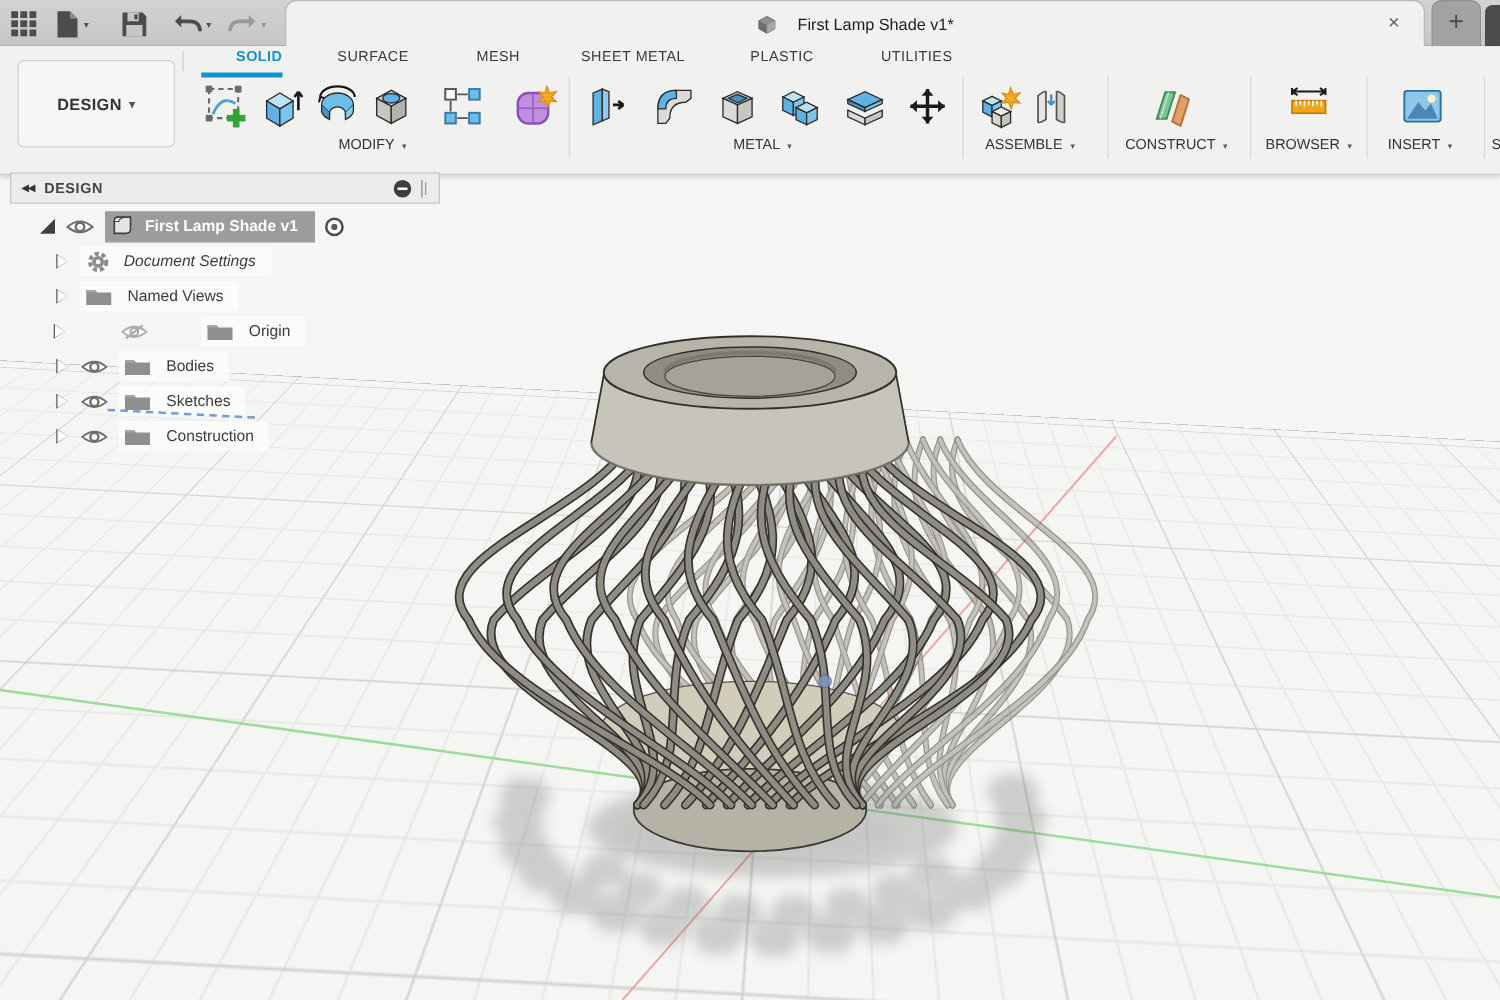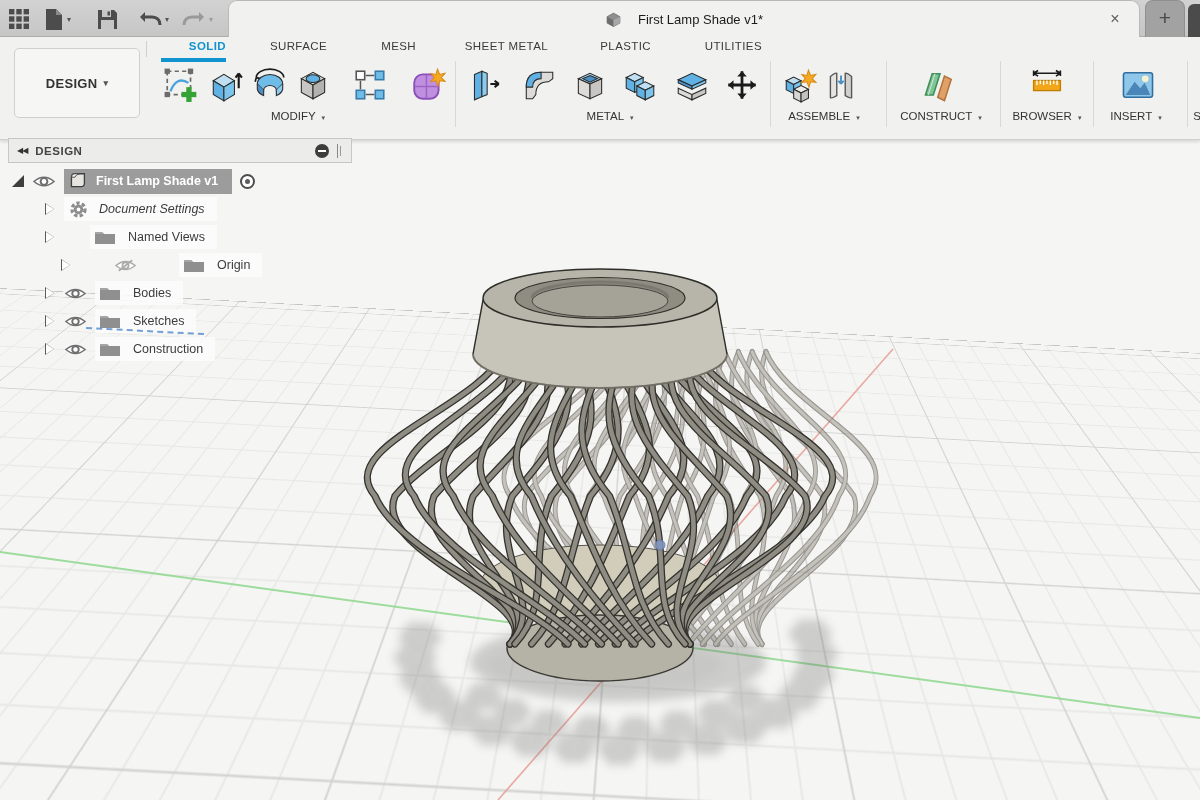--- a/index.html
+++ b/index.html
@@ -634,21 +634,21 @@
   </div>
 
   <div class="browser">
     <div class="b-header">
       <span class="b-collapse">◀◀</span>
       <span class="b-title">DESIGN</span>
       <span class="b-minus"></span>
       <span class="b-grip"></span>
     </div>
 
-    <div class="trow" style="left:12px; top:30px;">
+    <div class="trow" style="left:32px; top:30px;">
       <span class="tri-exp"></span>
       <svg width="24" height="15" viewBox="0 0 24 15" style="margin-left:8px">
         <path d="M2,7.5 Q12,-1 22,7.5 Q12,16 2,7.5 Z" fill="#fff" stroke="#6e6e6e" stroke-width="1.6"></path>
         <circle cx="12" cy="7.5" r="3.4" fill="none" stroke="#6e6e6e" stroke-width="2"></circle>
       </svg>
       <span class="sel-chip" style="margin-left:8px">
         <svg width="19" height="19" viewBox="0 0 22 22" style="margin-right:9px">
           <path d="M4,6 Q4,2 8,2 L19,2 L19,13 Q19,17 15,17 L4,17 Z" fill="#e6e4df" stroke="#3f3f3f" stroke-width="1.5"></path>
           <path d="M4,6 Q4,2 8,2 L13,2 Q9,3 8,6 Z" fill="#f4f3f0" stroke="#3f3f3f" stroke-width="1"></path>
         </svg>
@@ -662,32 +662,32 @@
       <span class="chip" style="margin-left:10px">
         <svg width="21" height="21" viewBox="0 0 22 22" style="margin-right:10px">
           <circle cx="11" cy="11" r="6.8" fill="none" stroke="#8c8c8c" stroke-width="3.4" stroke-dasharray="3.4 2.4"></circle>
           <circle cx="11" cy="11" r="5" fill="#8c8c8c"></circle>
             <circle cx="11" cy="11" r="2" fill="#fff"></circle>
         </svg>
         <span>Document Settings</span>
       </span>
     </div>
 
-    <div class="trow" style="left:46px; top:86px;gap:26px;">
+    <div class="trow" style="left:46px; top:86px;">
       <span class="tri-col"></span>
       <span class="chip" style="margin-left:10px">
         <svg width="22" height="16" viewBox="0 0 22 16" style="margin-right:12px">
           <path d="M1,3 h7 l2,2 h11 v10 h-20 z" fill="#8f8f8f"></path>
             <path d="M1,3 h7 l2,2 h-9 z" fill="#a5a5a5"></path>
         </svg>
         <span>Named Views</span>
       </span>
     </div>
 
-    <div class="trow" style="left:62px; top:114px;gap:34px;">
+    <div class="trow" style="left:44px; top:114px;gap:34px;">
       <span class="tri-col"></span>
       <svg width="23" height="15" viewBox="0 0 24 15" style="margin-left:10px">
         <path d="M2,7.5 Q12,-1 22,7.5 Q12,16 2,7.5 Z" fill="#fff" stroke="#ababab" stroke-width="1.6"></path>
         <circle cx="12" cy="7.5" r="3.2" fill="none" stroke="#ababab" stroke-width="1.8"></circle>
         <path d="M5,13 L19,2" stroke="#ababab" stroke-width="1.8"></path>
       </svg>
       <span class="chip" style="margin-left:8px">
         <svg width="22" height="16" viewBox="0 0 22 16" style="margin-right:12px">
           <path d="M1,3 h7 l2,2 h11 v10 h-20 z" fill="#8f8f8f"></path>
             <path d="M1,3 h7 l2,2 h-9 z" fill="#a5a5a5"></path>

